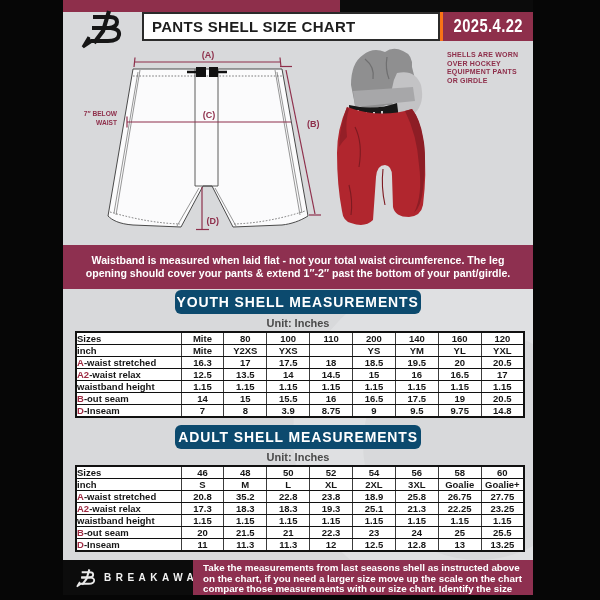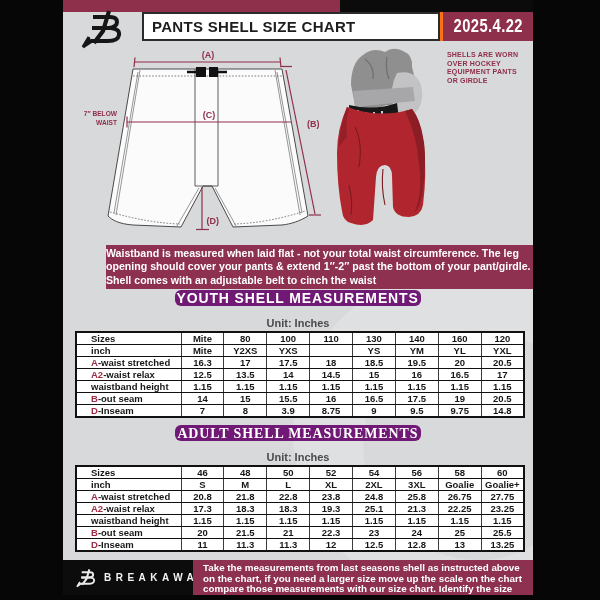--- a/index.html
+++ b/index.html
@@ -24,38 +24,38 @@
             border-left:3px solid #f97316;display:flex;align-items:center;justify-content:center;}
   .date-box span{color:#fff;font-size:18px;font-weight:bold;transform:scaleX(.82);letter-spacing:.5px;}
 
   
   .diagram{position:absolute;left:0;top:45px;width:470px;height:198px;}
   .shell-note{position:absolute;left:384px;top:51px;width:86px;color:#8e2f4b;
               font-size:7px;font-weight:bold;line-height:8.6px;letter-spacing:.2px;}
 
   
   .banner{position:absolute;left:0;top:245px;width:470px;height:44px;background:#8e3050;
-          display:flex;flex-direction:column;justify-content:center;margin-left:43px;}
+          display:flex;flex-direction:column;align-items:center;justify-content:center;}
   .banner div{color:#fff;font-size:10.6px;font-weight:bold;line-height:13.5px;white-space:nowrap;}
 
   
-  .sec-title{position:absolute;left:112px;width:246px;height:16px;background:#701a75;border-radius:6px;
+  .sec-title{position:absolute;left:112px;width:246px;height:24px;background:#0c4a6e;border-radius:6px;
              display:flex;align-items:center;justify-content:center;}
   .sec-title span{color:#fff;font-size:15.5px;font-weight:bold;letter-spacing:1px;transform:scaleX(.9);
                   white-space:nowrap;}
   .unit{position:absolute;left:0;width:470px;text-align:center;font-size:11px;font-weight:bold;color:#4a4a4a;}
 
   
   table.meas{position:absolute;left:12px;width:450px;border-collapse:collapse;table-layout:fixed;
              background:#fff;border:2px solid #111;}
   table.meas td{border-left:1px solid #3c3c3c;border-right:1px solid #3c3c3c;
                 border-top:1.6px solid #101010;border-bottom:1.6px solid #101010;
                 font-size:9.5px;font-weight:bold;color:#161616;text-align:center;
                 height:10.4px;padding:0;white-space:nowrap;overflow:hidden;}
-  table.meas td.lbl{text-align:left;padding-left:14px;}
+  table.meas td.lbl{text-align:left;padding-left:0;}
   table.meas col.c-lbl{width:105px;}
   .pfx{color:#9e2b43;}
 
   
   .footer{position:absolute;left:0;top:560px;width:470px;height:35px;background:#0c0c0c;}
   .brand{position:absolute;left:12px;top:0;height:35px;display:flex;align-items:center;gap:7px;}
   .brand-name{color:#f2f2f2;font-size:10px;font-weight:bold;letter-spacing:4.5px;}
   .footer-note{position:absolute;left:130px;top:0;width:340px;height:35px;background:#8e3050;
                padding:3px 16px 0 10px;}
   .footer-note div{color:#fff;font-size:9.8px;font-weight:bold;line-height:10.7px;white-space:nowrap;}
@@ -145,21 +145,20 @@
       <div class="shell-note">
         <div>SHELLS ARE WORN</div>
         <div>OVER HOCKEY</div>
         <div>EQUIPMENT PANTS</div>
         <div>OR GIRDLE</div>
       </div>
 
       <div class="banner">
         <div>Waistband is measured when laid flat - not your total waist circumference. The leg</div>
         <div>opening should cover your pants &amp; extend 1″-2″ past the bottom of your pant/girdle.</div>
-        <div>Shell comes with an adjustable belt to cinch the waist</div>
       </div>
 
       <div class="sec-title" style="top:290px;">
         <span>YOUTH SHELL MEASUREMENTS</span>
       </div>
       <div class="unit" style="top:317px;">Unit: Inches</div>
       <table class="meas" style="top:331px;" id="youth-table">
         <colgroup>
             <col class="c-lbl">
             <col>
@@ -171,21 +170,21 @@
             <col>
             <col>
           </colgroup>
         <tbody>
             <tr>
               <td class="lbl">Sizes</td>
               <td>Mite</td>
               <td>80</td>
               <td>100</td>
               <td>110</td>
-              <td>130</td>
+              <td>200</td>
               <td>140</td>
               <td>160</td>
               <td>120</td>
             </tr>
             <tr>
               <td class="lbl">inch</td>
               <td>Mite</td>
               <td>Y2XS</td>
               <td>YXS</td>
               <td></td>
@@ -245,21 +244,21 @@
               <td>3.9</td>
               <td>8.75</td>
               <td>9</td>
               <td>9.5</td>
               <td>9.75</td>
               <td>14.8</td>
             </tr>
           </tbody>
       </table>
 
-      <div class="sec-title" style="top:425px;font-family:Liberation Serif, serif;">
+      <div class="sec-title" style="top:425px;">
         <span>ADULT SHELL MEASUREMENTS</span>
       </div>
       <div class="unit" style="top:451px;">Unit: Inches</div>
       <table class="meas" style="top:465px;" id="adult-table">
         <colgroup>
             <col class="c-lbl">
             <col>
             <col>
             <col>
             <col>
@@ -287,24 +286,24 @@
               <td>L</td>
               <td>XL</td>
               <td>2XL</td>
               <td>3XL</td>
               <td>Goalie</td>
               <td>Goalie+</td>
             </tr>
             <tr>
               <td class="lbl"><span class="pfx">A</span>-waist stretched</td>
               <td>20.8</td>
-              <td>21.8</td>
+              <td>35.2</td>
               <td>22.8</td>
               <td>23.8</td>
-              <td>24.8</td>
+              <td>18.9</td>
               <td>25.8</td>
               <td>26.75</td>
               <td>27.75</td>
             </tr>
             <tr>
               <td class="lbl"><span class="pfx">A2</span>-waist relax</td>
               <td>17.3</td>
               <td>18.3</td>
               <td>18.3</td>
               <td>19.3</td>

